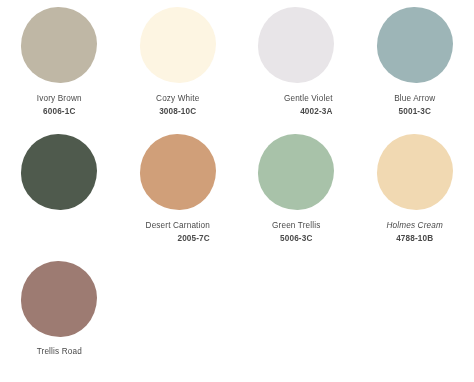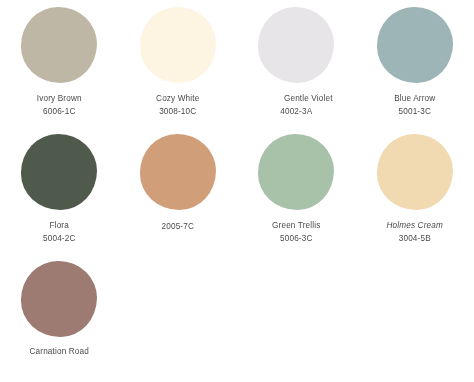--- a/index.html
+++ b/index.html
@@ -69,21 +69,21 @@
 
   .swatch-name,
   .swatch-code {
     display:block;
     font-size:8.2px;
     color:#4a4a4a;
     letter-spacing:0.15px;
     white-space:nowrap;
   }
 
-  .swatch-code { margin-top:1px; }
+  .swatch-code { margin-top:1px;font-weight:bold; }
 </style>
 </head>
 <body style="background: rgb(255, 255, 255);">
 
 <div id="palette-grid">
 
   <div class="swatch-cell">
     <div class="blob-wrap">
       <div class="blob" style="background: rgb(191, 183, 165);"></div>
     </div>
@@ -102,79 +102,76 @@
       <span class="swatch-code" style="color: rgb(74, 74, 74);">3008-10C</span>
     </div>
   </div>
 
   <div class="swatch-cell">
     <div class="blob-wrap">
       <div class="blob" style="background: rgb(232, 229, 232);"></div>
     </div>
     <div class="swatch-label">
       <span class="swatch-name" style="color: rgb(74, 74, 74); margin-left: 24px;">Gentle Violet</span>
-      <span class="swatch-code" style="color: rgb(74, 74, 74);">4002-3A</span>
+      <span class="swatch-code" style="color: rgb(74, 74, 74); text-align: right;">4002-3A</span>
     </div>
   </div>
 
   <div class="swatch-cell">
     <div class="blob-wrap">
       <div class="blob" style="background: rgb(157, 181, 183);"></div>
     </div>
     <div class="swatch-label">
       <span class="swatch-name" style="color: rgb(74, 74, 74); text-align: center;">Blue Arrow</span>
       <span class="swatch-code" style="color: rgb(74, 74, 74);">5001-3C</span>
     </div>
   </div>
 
   <div class="swatch-cell">
     <div class="blob-wrap">
       <div class="blob" style="background: rgb(79, 90, 77);"></div>
     </div>
-    <div class="swatch-label">
-      <span class="swatch-name" style="color: rgb(74, 74, 74);">Flora</span>
-      <span class="swatch-code" style="color: rgb(74, 74, 74);">5004-2C</span>
-    </div>
   </div>
 
   <div class="swatch-cell">
     <div class="blob-wrap">
       <div class="blob" style="background: rgb(208, 159, 121);"></div>
     </div>
     <div class="swatch-label">
-      <span class="swatch-code" style="color: rgb(74, 74, 74);">2005-7C</span>
+      <span class="swatch-name" style="color: rgb(74, 74, 74);">Desert Carnation</span>
+      <span class="swatch-code" style="color: rgb(74, 74, 74); text-align: right;">2005-7C</span>
     </div>
   </div>
 
   <div class="swatch-cell">
     <div class="blob-wrap">
       <div class="blob" style="background: rgb(168, 194, 169);"></div>
     </div>
     <div class="swatch-label">
       <span class="swatch-name" style="color: rgb(74, 74, 74);">Green Trellis</span>
       <span class="swatch-code" style="color: rgb(74, 74, 74);">5006-3C</span>
     </div>
   </div>
 
 
   <div class="swatch-cell">
     <div class="blob-wrap">
       <div class="blob" style="background: rgb(241, 217, 178);"></div>
     </div>
     <div class="swatch-label">
       <span class="swatch-name" style="color: rgb(74, 74, 74); font-style: italic;">Holmes Cream</span>
-      <span class="swatch-code" style="color: rgb(74, 74, 74);">3004-5B</span>
+      <span class="swatch-code" style="color: rgb(74, 74, 74);">4788-10B</span>
     </div>
   </div>
 
   <div class="swatch-cell">
     <div class="blob-wrap">
       <div class="blob" style="background: rgb(157, 123, 114);"></div>
     </div>
     <div class="swatch-label">
-      <span class="swatch-name" style="color: rgb(74, 74, 74);">Carnation Road</span>
+      <span class="swatch-name" style="color: rgb(74, 74, 74);">Trellis Road</span>
       <span class="swatch-code" style="color: rgb(74, 74, 74); margin-top: 32px;">1006-9C</span>
     </div>
   </div>
 
 
 
 </div>
 
 </body></html>

